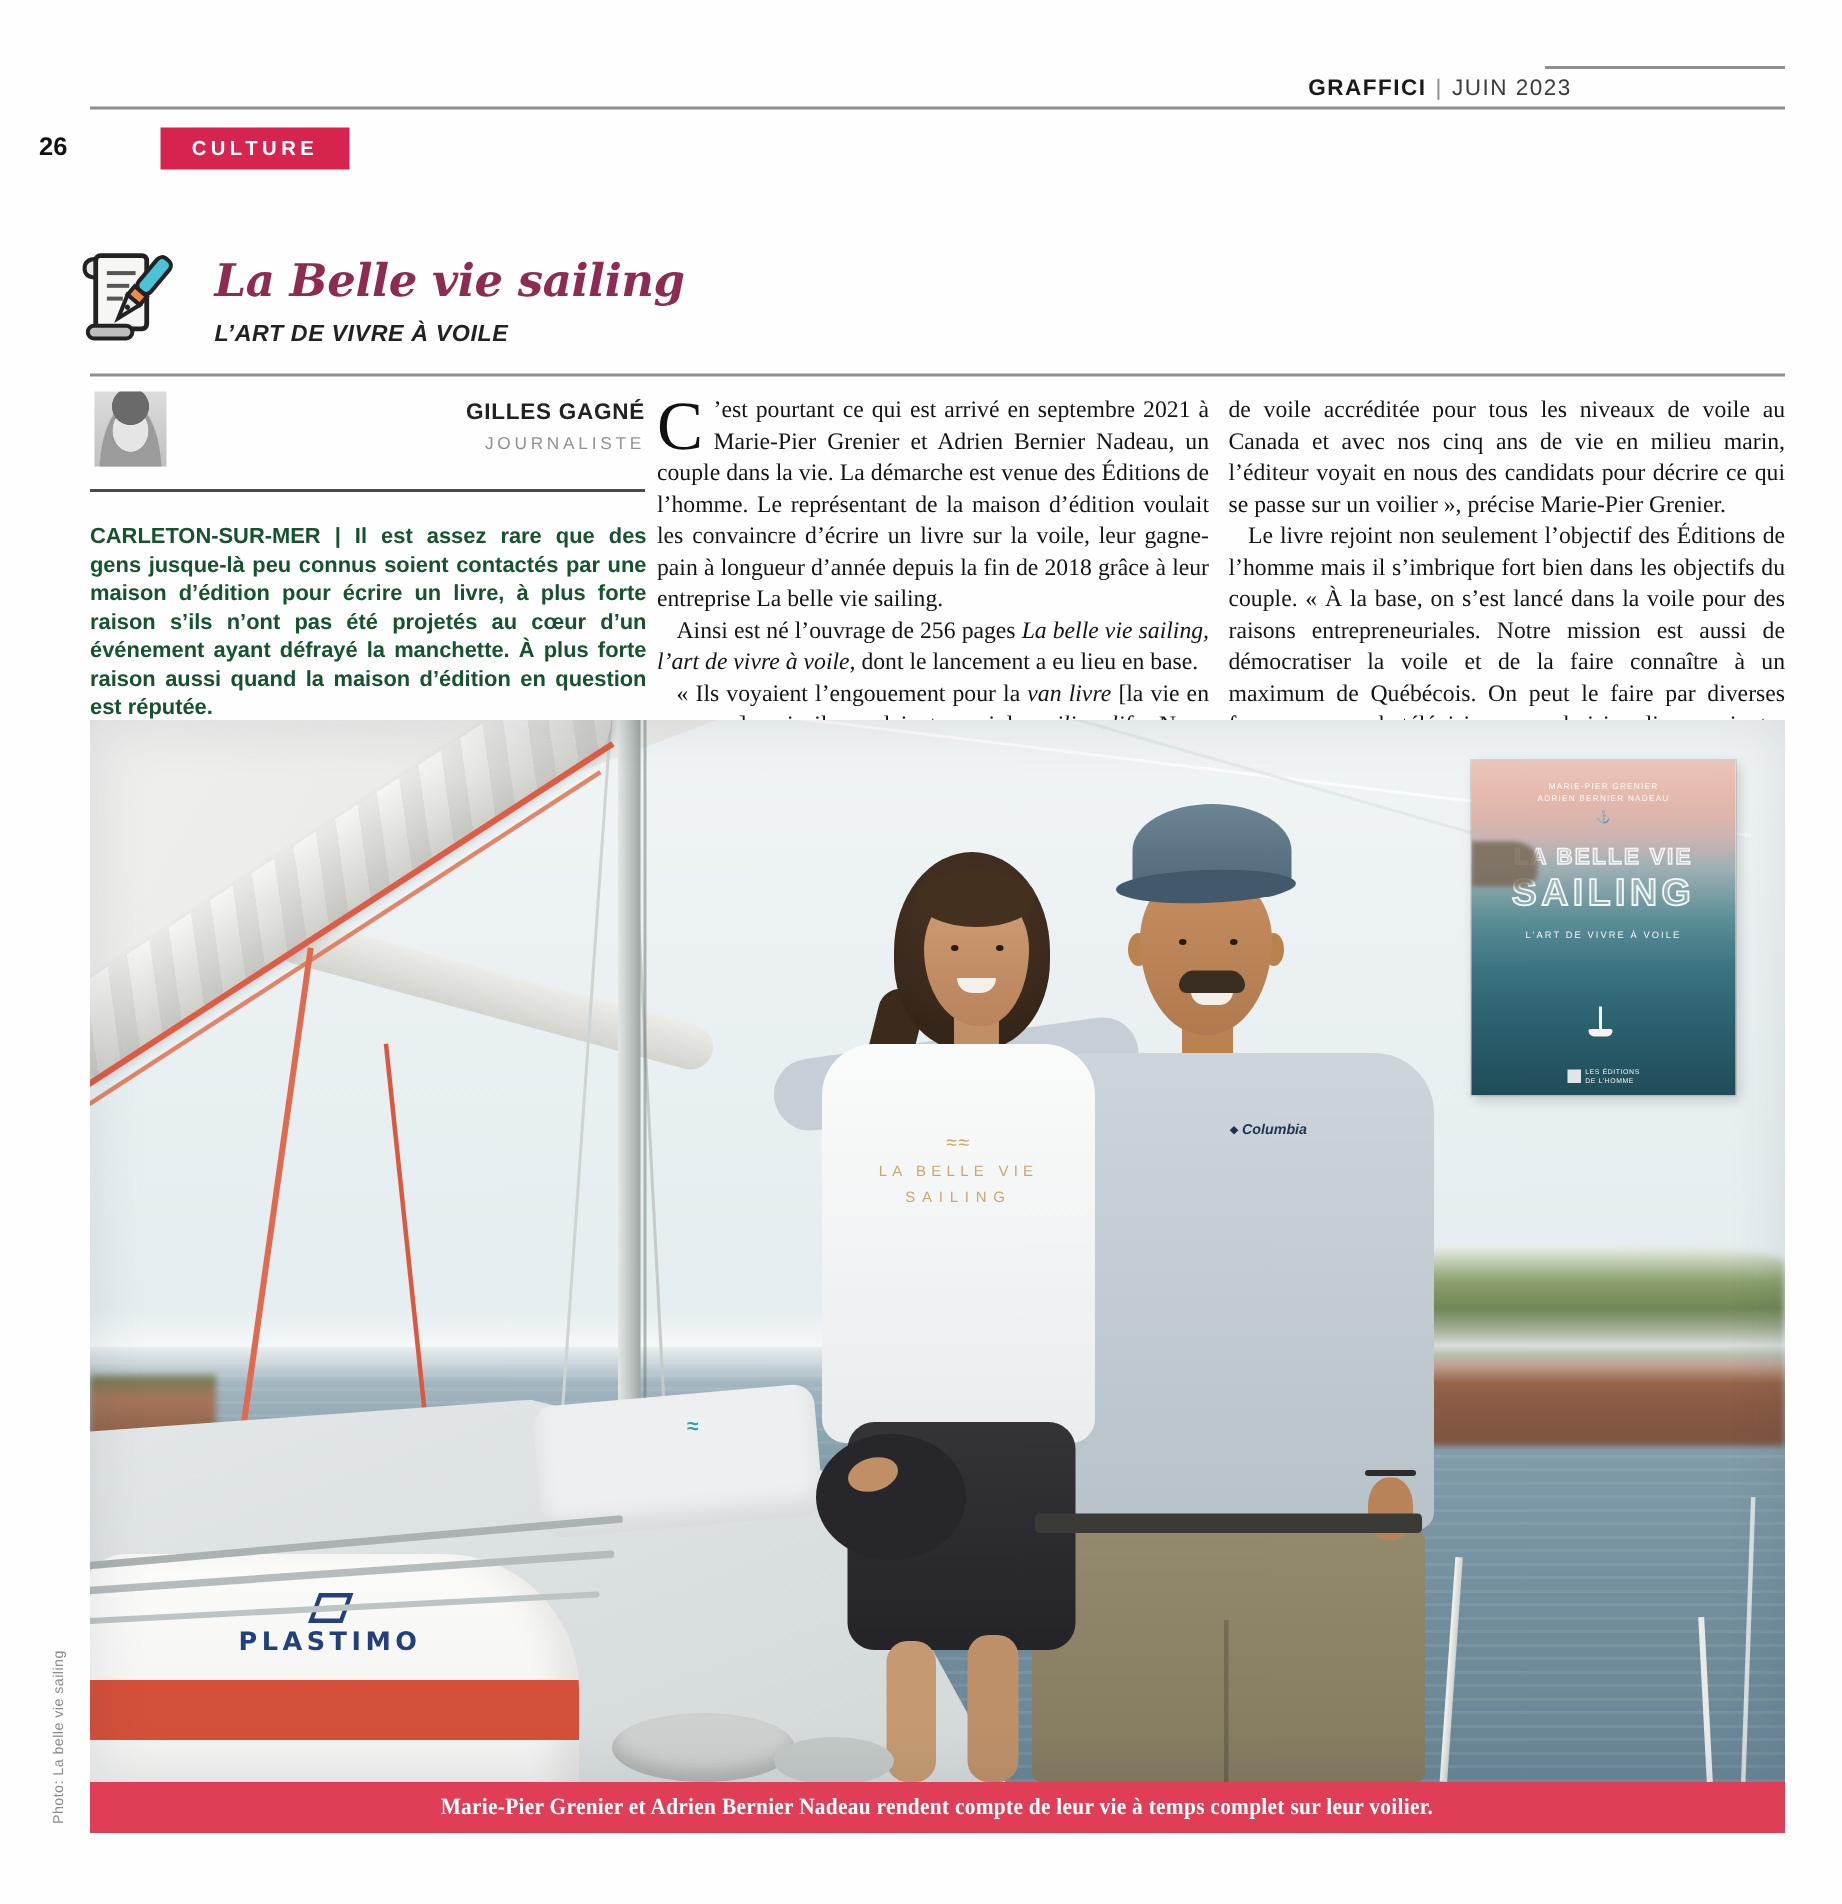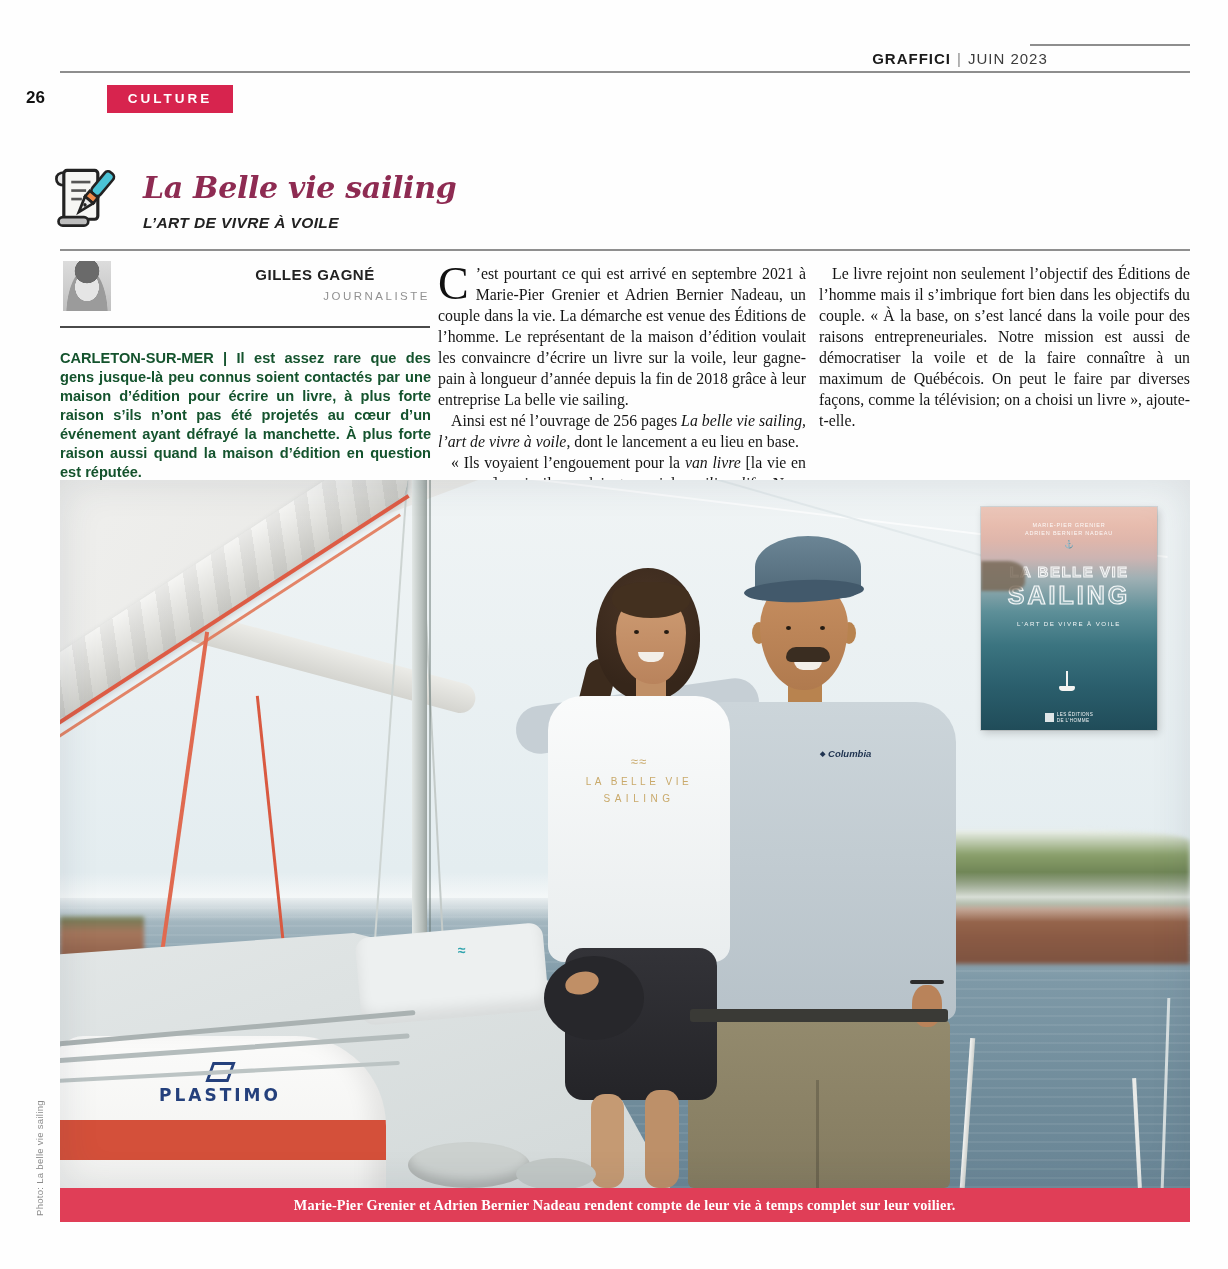--- a/index.html
+++ b/index.html
@@ -27,21 +27,21 @@
   .rule-full{left:60px;top:249px;width:1130px;height:2px;background:#8f8f8f;}
 
   
   .author-photo{left:63px;top:261px;width:48px;height:50px;
      background:
        radial-gradient(circle at 50% 20%, #6b6b6b 0 26%, transparent 27%),
        radial-gradient(ellipse 42% 48% at 50% 52%, #e3e0dc 0 58%, transparent 60%),
        radial-gradient(ellipse at 50% 110%, #9a9a9a 0 60%, transparent 62%),
        linear-gradient(#d8d8d8,#bdbdbd);
      filter:grayscale(1) contrast(1.05);}
-  .author-name{left:200px;top:266px;width:230px;text-align:center;font-weight:bold;
+  .author-name{left:200px;top:266px;width:230px;text-align:right;font-weight:bold;
                font-size:15px;letter-spacing:0.5px;color:#222;}
   .author-role{left:200px;top:290px;width:230px;text-align:right;font-size:11.5px;
                letter-spacing:2.5px;color:#919191;}
   .rule-byline{left:60px;top:326px;width:370px;height:1.5px;background:#4a4a4a;}
 
   
   .lead{left:60px;top:334px;width:371px;font-weight:bold;font-size:14.6px;line-height:19px;
         text-align:justify;color:#14532d;}
   .col{top:263px;width:368px;font-family:"Liberation Serif",serif;font-size:15.8px;
        line-height:21px;text-align:justify;color:#141414;}
@@ -248,20 +248,21 @@
   <div class="abs author-role">JOURNALISTE</div>
   <div class="abs rule-byline"></div>
 
   <p class="abs lead">CARLETON-SUR-MER | Il est assez rare que des gens jusque-là peu connus soient contactés par une maison d’édition pour écrire un livre, à plus forte raison s’ils n’ont pas été projetés au cœur d’un événement ayant défrayé la manchette. À plus forte raison aussi quand la maison d’édition en question est réputée.</p>
   <div class="abs col col1">
       <p><span class="dropcap">C</span><span>’est pourtant ce qui est arrivé en septembre 2021 à Marie-Pier Grenier et Adrien Bernier Nadeau, un couple dans la vie. La démarche est venue des Éditions de l’homme. Le représentant de la maison d’édition voulait les convaincre d’écrire un livre sur la voile, leur gagne-pain à longueur d’année depuis la fin de 2018 grâce à leur entreprise La belle vie sailing.</span></p>
       <p class="ind"><span>Ainsi est né l’ouvrage de 256 pages </span><em>La belle vie sailing, l’art de vivre à voile</em><span>, dont le lancement a eu lieu en base.</span></p>
       <p class="ind"><span>« Ils voyaient l’engouement pour la </span><em>van livre</em><span> [la vie en campeur] mais ils voulaient aussi la </span><em>sailing life</em><span>. Nous possédons une école</span></p>
     </div>
   <div class="abs col col2">
+      <p><span>de voile accréditée pour tous les niveaux de voile au Canada et avec nos cinq ans de vie en milieu marin, l’éditeur voyait en nous des candidats pour décrire ce qui se passe sur un voilier », précise Marie-Pier Grenier.</span></p>
       <p class="ind"><span>Le livre rejoint non seulement l’objectif des Éditions de l’homme mais il s’imbrique fort bien dans les objectifs du couple. « À la base, on s’est lancé dans la voile pour des raisons entrepreneuriales. Notre mission est aussi de démocratiser la voile et de la faire connaître à un maximum de Québécois. On peut le faire par diverses façons, comme la télévision; on a choisi un livre », ajoute-t-elle.</span></p>
     </div>
 
   <div class="abs photo">
     <div class="abs sea"></div>
     <div class="abs coast">
       <div class="trees"></div>
       <div class="cliffs"></div>
     </div>
     <div class="abs leftcliff"></div>

